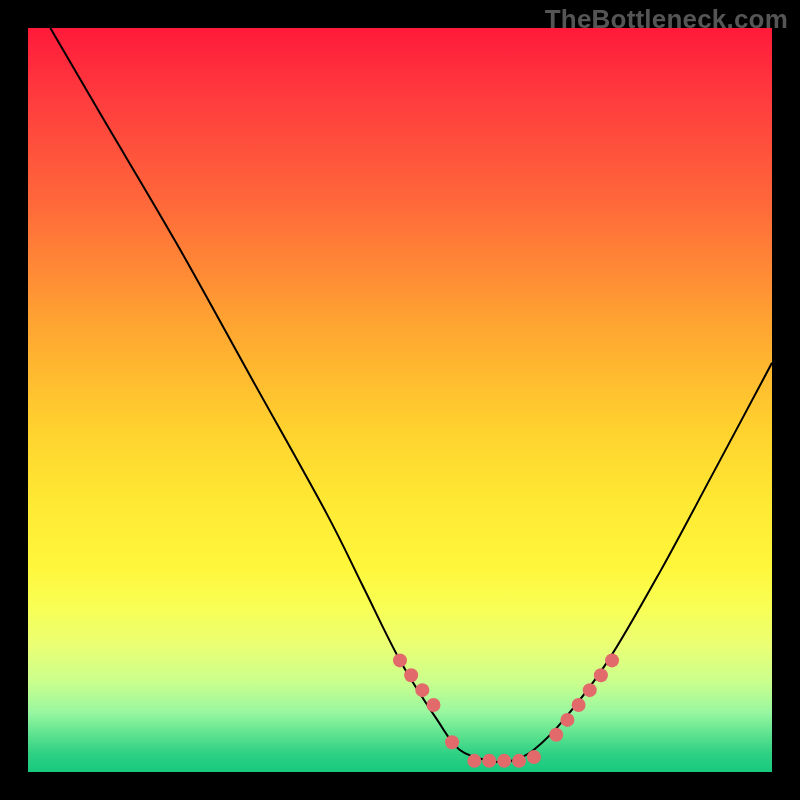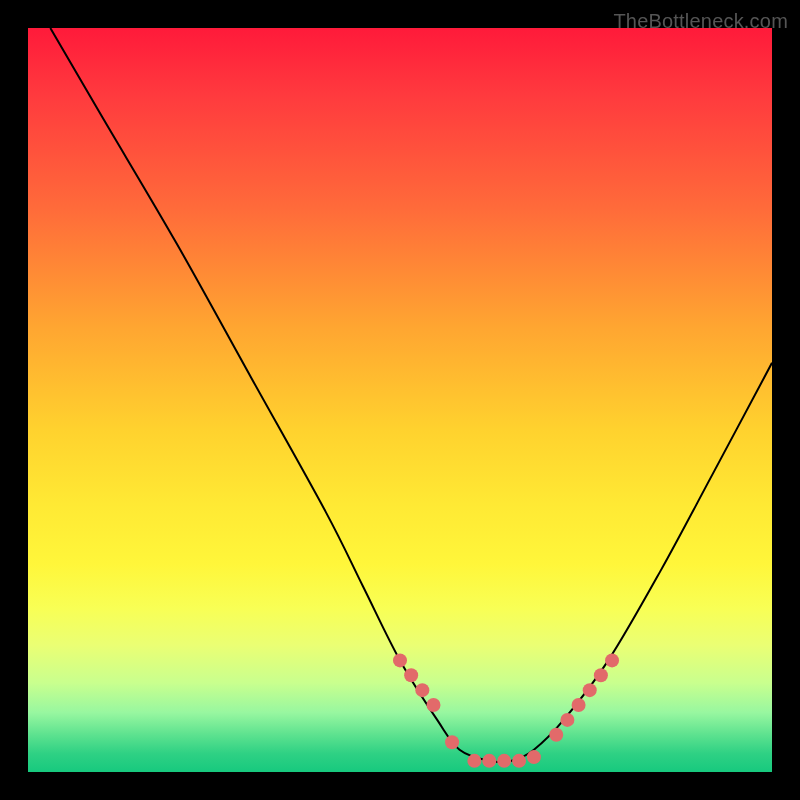--- a/index.html
+++ b/index.html
@@ -37,25 +37,25 @@
       #c9ff8e 88%,
       #98f7a0 92%,
       #5de28f 95%,
       #2fd184 97.5%,
       #17c97e 100%
     );
     overflow: hidden;
   }
   .watermark {
     position: absolute;
-    top: 10px;
+    top: 4px;
     right: 12px;
     color: #555;
-    font-size: 20px;
-    font-weight: 400;
+    font-size: 26px;
+    font-weight: 700;
     letter-spacing: 0.2px;
     user-select: none;
   }
   svg {
     position: absolute;
     left: 0;
     top: 0;
   }
   .curve {
     fill: none;

